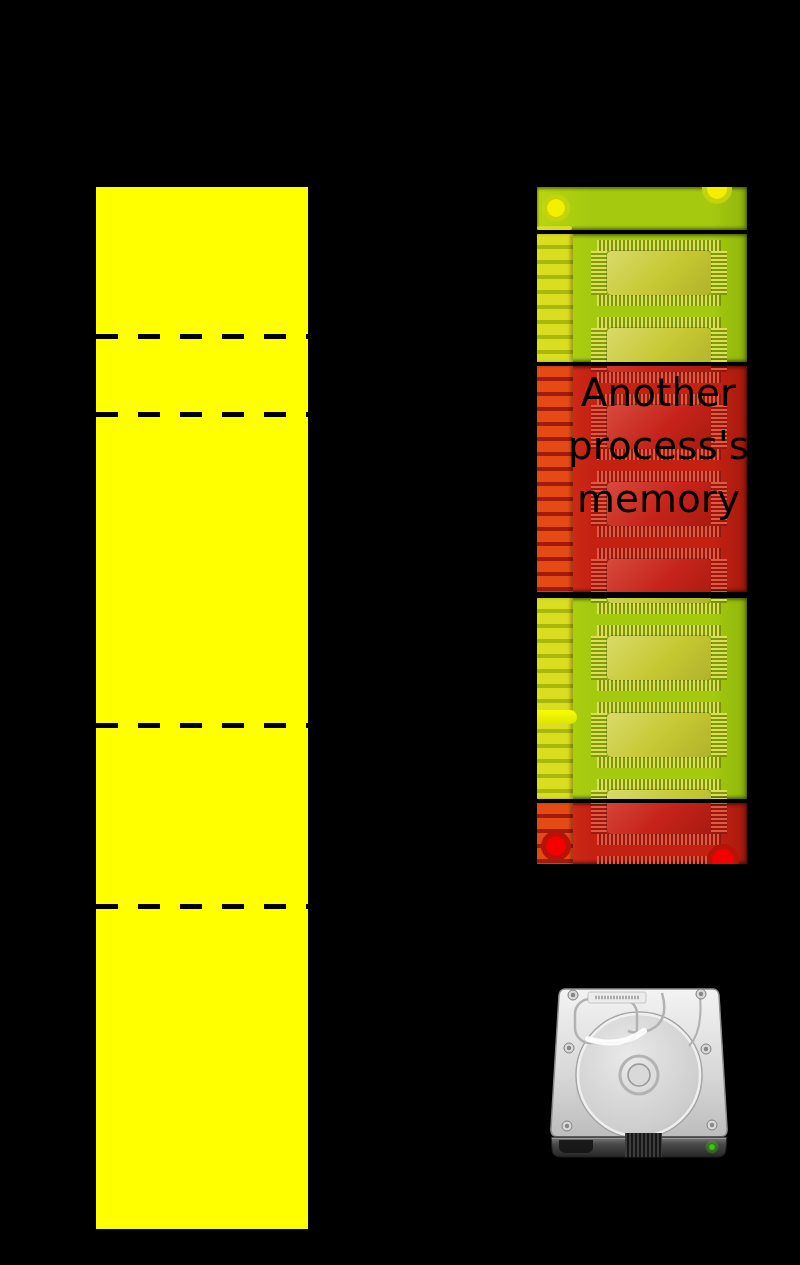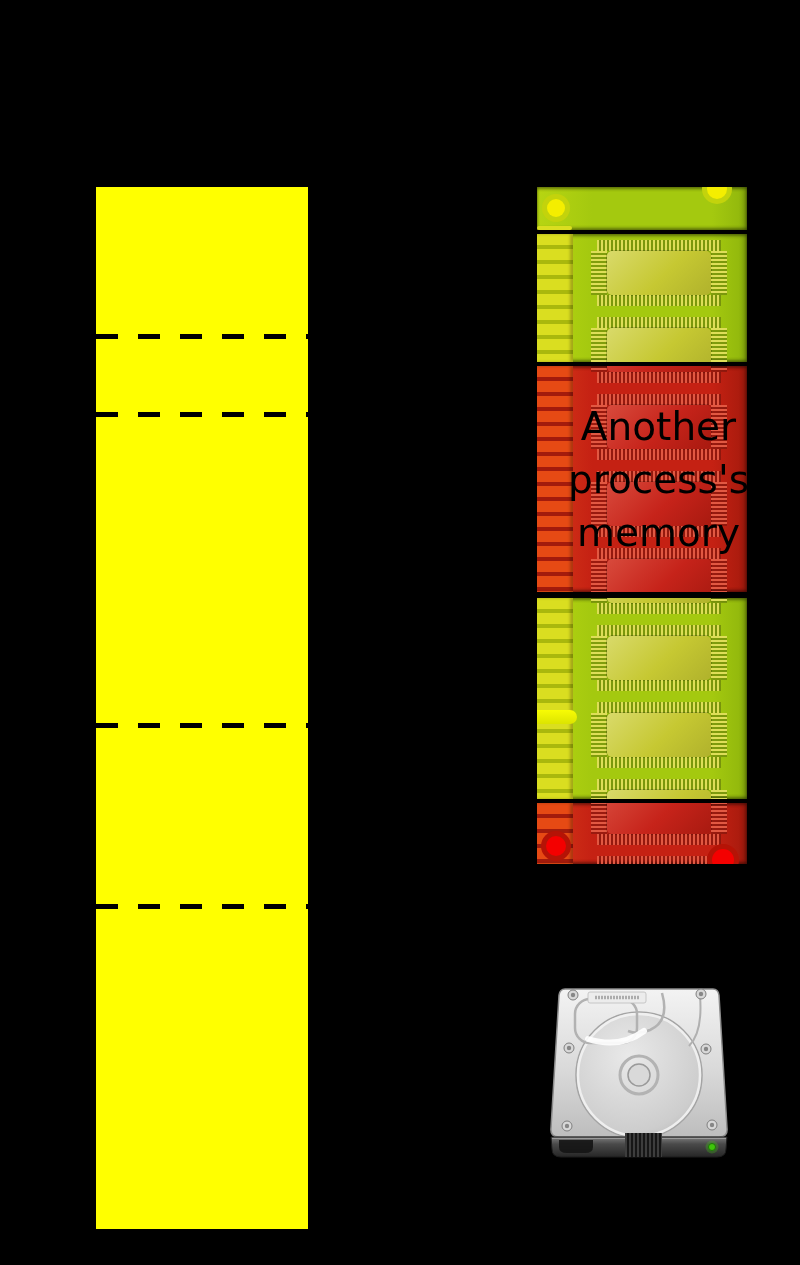--- a/index.html
+++ b/index.html
@@ -37,21 +37,21 @@
   .pins-top{top:0}.pins-bottom{bottom:0}
   .pins-v{position:absolute;top:11px;height:44px;width:16px;
     background:repeating-linear-gradient(180deg, var(--pin) 0 2px, rgba(0,0,0,.22) 2px 4px);}
   .pins-left{left:2px}.pins-right{right:2px}
   .chip-body{
     position:absolute;left:18px;right:18px;top:11px;height:44px;border-radius:5px;
     background:linear-gradient(135deg, var(--chip-hi) 0%, var(--chip) 55%, var(--chip-lo) 100%);
     box-shadow:0 0 0 1px rgba(0,0,0,.18);
   }
   .hole{position:absolute;border-radius:50%;background:var(--hole);box-shadow:0 0 0 5px var(--hole-ring);}
-  .other-label{position:absolute;inset:0;display:flex;align-items:center;justify-content:center;padding-left:33px;}
+  .other-label{position:absolute;inset:0;display:flex;justify-content:center;padding-left:33px;}
   .other-label span{
     display:block;width:210px;text-align:center;
     font-size:39px;line-height:53px;color:var(--label-color,#000);
   }
   
   .disk{position:absolute;left:550px;top:987px;width:178px;height:172px;}
 </style>
 </head>
 <body>
 

